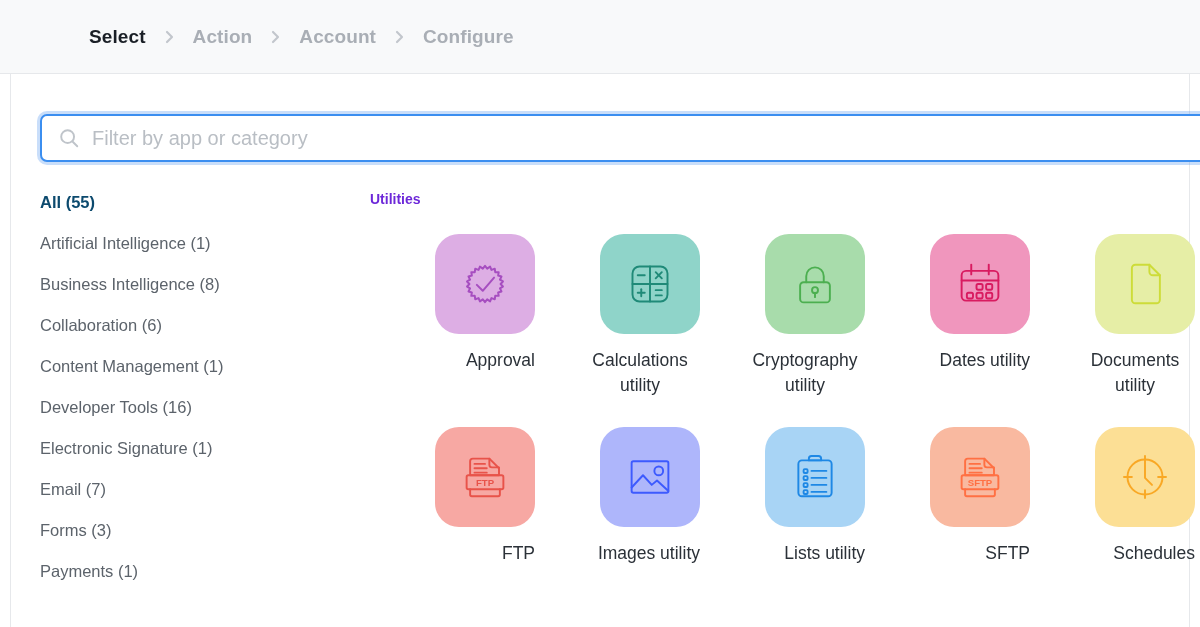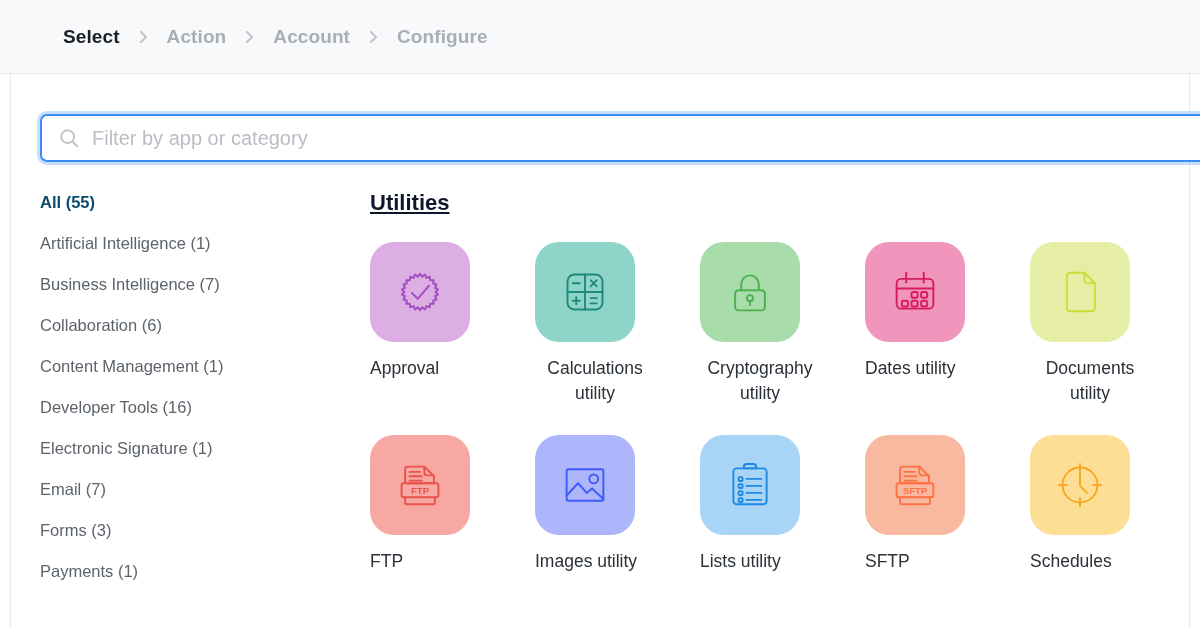--- a/index.html
+++ b/index.html
@@ -27,21 +27,21 @@
   
   .breadcrumb-bar {
     height: 74px;
     background: #f8f9fa;
     border-bottom: 1px solid #e6e8eb;
     display: flex; align-items: center;
     padding-left: 63px;
     flex: 0 0 auto;
     position: relative; z-index: 2;
   }
-  .breadcrumb { display: flex; align-items: center; }
+  .breadcrumb { display: flex; align-items: center; margin-left: 26px; }
   .crumb {
     font-size: 19px;
     letter-spacing: .1px;
     white-space: nowrap;
   }
   .crumb.active { color: #1a1f26; font-weight: 700; }
   .crumb.inactive { color: #a9aeb5; font-weight: 700; }
   .crumb-sep {
     margin: 0 16px;
     color: #c2c6cc;
@@ -118,37 +118,36 @@
     font-weight: 700;
     margin-bottom: 24px;
   }
 
   
   .apps {
     flex: 1 1 auto;
     padding-left: 0px;
   }
   .group-title {
-    font-size: 22px;
+    font-size: 14px;
     font-weight: 700;
-    color: #0f172a;
+    color: #6d28d9;
     margin-bottom: 28px;
     line-height: 1;
-    text-decoration: underline;
   }
   .grid {
     display: grid;
     grid-template-columns: repeat(5, 165px);
     row-gap: 28px;
     column-gap: 0px;
   }
   .app-cell {
     width: 165px;
     display: flex; flex-direction: column;
-    align-items: flex-start;
+    align-items: flex-end;
     cursor: pointer;
   }
   .tile {
     width: 100px; height: 100px;
     border-radius: 24px;
     display: flex; align-items: center; justify-content: center;
   }
   .tile svg { display: block; }
   .app-label {
     margin-top: 14px;
@@ -203,21 +202,21 @@
         </span>
         <input class="search-input" type="text" id="search-input" placeholder="Filter by app or category" style="">
       </div>
     </div>
 
     <div class="columns">
 
       <aside class="sidebar" id="sidebar">
           <div class="cat-item all">All (55)</div>
           <div class="cat-item">Artificial Intelligence (1)</div>
-          <div class="cat-item">Business Intelligence (7)</div>
+          <div class="cat-item">Business Intelligence (8)</div>
           <div class="cat-item">Collaboration (6)</div>
           <div class="cat-item">Content Management (1)</div>
           <div class="cat-item">Developer Tools (16)</div>
           <div class="cat-item">Electronic Signature (1)</div>
           <div class="cat-item">Email (7)</div>
           <div class="cat-item">Forms (3)</div>
           <div class="cat-item">Payments (1)</div>
         </aside>
 
       <section class="apps">

